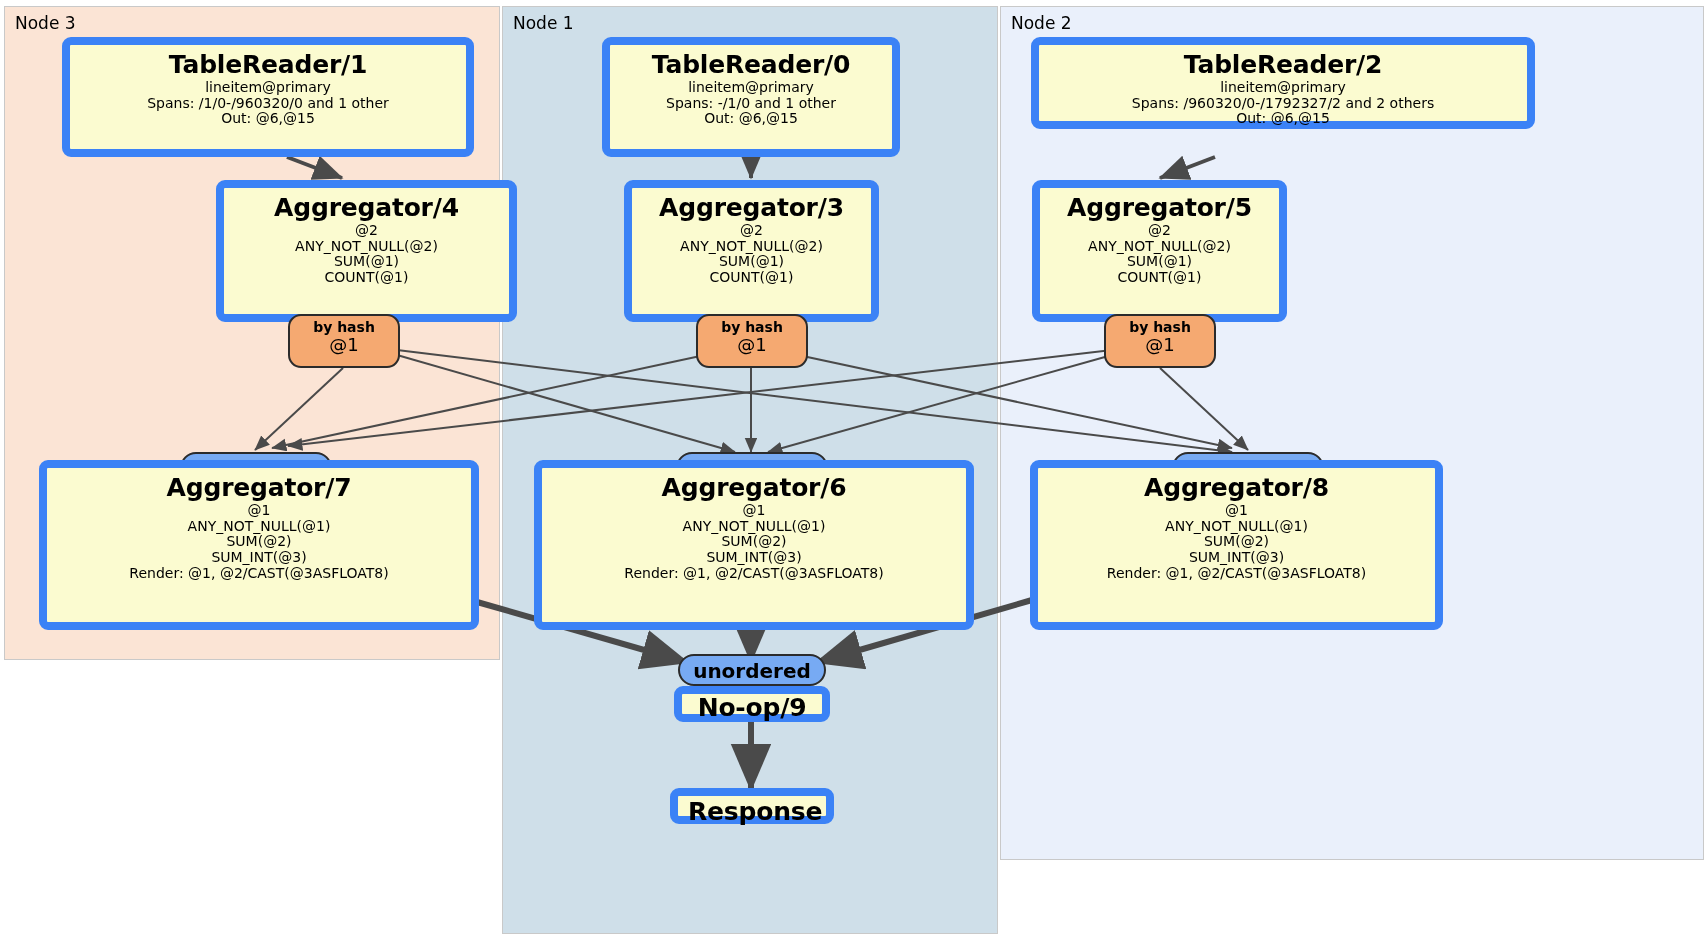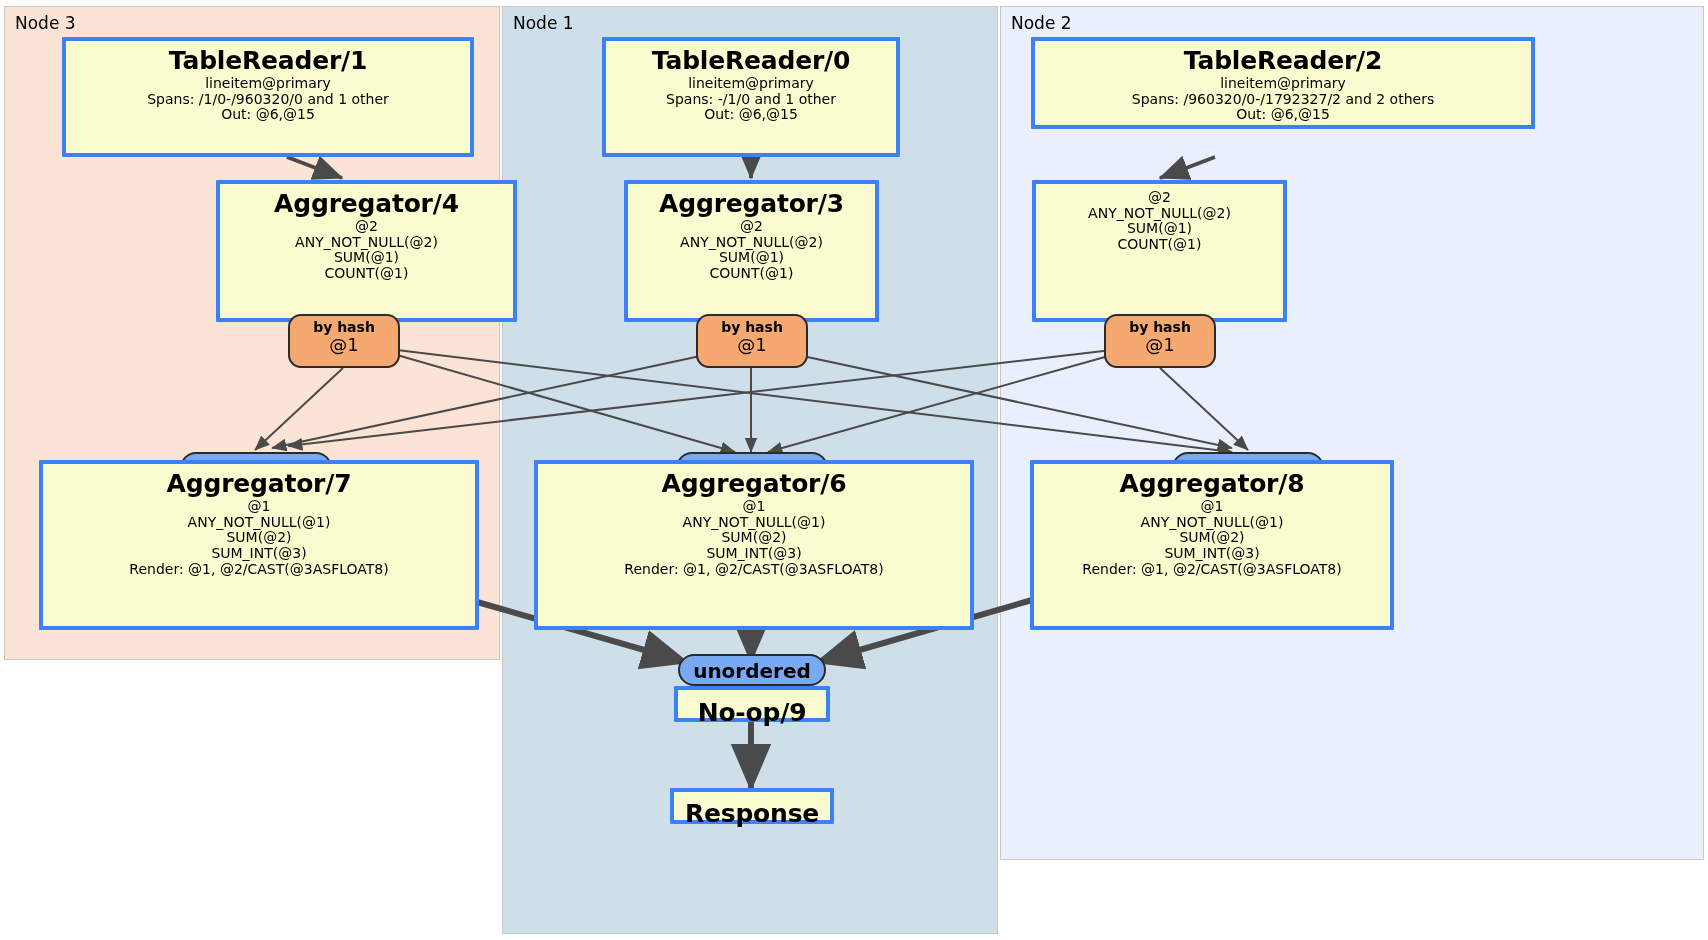--- a/index.html
+++ b/index.html
@@ -45,22 +45,22 @@
     width: 1708px;
     height: 940px;
     pointer-events: none;
   }
 
   
   .proc {
     position: absolute;
     box-sizing: border-box;
     background: #fbfbd0;
-    border: 4px solid #3b82f6;
-    border-radius: 1px;
+    border: 8px solid #3b82f6;
+    border-radius: 9px;
     text-align: center;
     padding: 6px 10px 7px 10px;
     line-height: 1.12;
     color: #000;
   }
   .proc .title {
     font-weight: bold;
     font-size: 25px;
     letter-spacing: -0.2px;
     white-space: nowrap;
@@ -187,20 +187,21 @@
 
   <div class="proc" style="left:624px; top:180px; width:255px; height:142px;">
     <div class="title">Aggregator/3</div>
     <div class="line">@2</div>
     <div class="line">ANY_NOT_NULL(@2)</div>
     <div class="line">SUM(@1)</div>
     <div class="line">COUNT(@1)</div>
   </div>
 
   <div class="proc" style="left:1032px; top:180px; width:255px; height:142px;">
+    <div class="title">Aggregator/5</div>
     <div class="line">@2</div>
     <div class="line">ANY_NOT_NULL(@2)</div>
     <div class="line">SUM(@1)</div>
     <div class="line">COUNT(@1)</div>
   </div>
 
   <div class="badge hash" style="left:288px; top:314px; width:112px; height:54px;">
     <div class="bt">by hash</div>
     <div class="bs">@1</div>
   </div>
@@ -238,34 +239,34 @@
 
   <div class="proc" style="left:534px; top:460px; width:440px; height:170px;">
     <div class="title">Aggregator/6</div>
     <div class="line">@1</div>
     <div class="line">ANY_NOT_NULL(@1)</div>
     <div class="line">SUM(@2)</div>
     <div class="line">SUM_INT(@3)</div>
     <div class="line">Render: @1, @2/CAST(@3ASFLOAT8)</div>
   </div>
 
-  <div class="proc" style="left:1030px; top:460px; width:364px; height:170px;">
+  <div class="proc" style="left:1030px; top:460px; width:413px; height:170px;">
     <div class="title">Aggregator/8</div>
     <div class="line">@1</div>
     <div class="line">ANY_NOT_NULL(@1)</div>
     <div class="line">SUM(@2)</div>
     <div class="line">SUM_INT(@3)</div>
     <div class="line">Render: @1, @2/CAST(@3ASFLOAT8)</div>
   </div>
 
   <div class="badge sync" style="left:678px; top:654px; width:148px; height:32px; padding-top:5px;">
     <div class="bt">unordered</div>
   </div>
 
-  <div class="proc small" style="left:674px; top:686px; width:156px; height:36px; padding:9px 10px;">
+  <div class="proc small" style="left:674px; top:686px; width:156px; height:36px; padding:0 10px;">
     <div class="title">No-op/9</div>
   </div>
 
-  <div class="proc small" style="left:670px; top:788px; width:164px; height:36px; padding:8px 10px;">
+  <div class="proc small" style="left:670px; top:788px; width:164px; height:36px; padding:2px 10px;">
     <div class="title">Response</div>
   </div>
 
 </div>
 
 </body></html>

